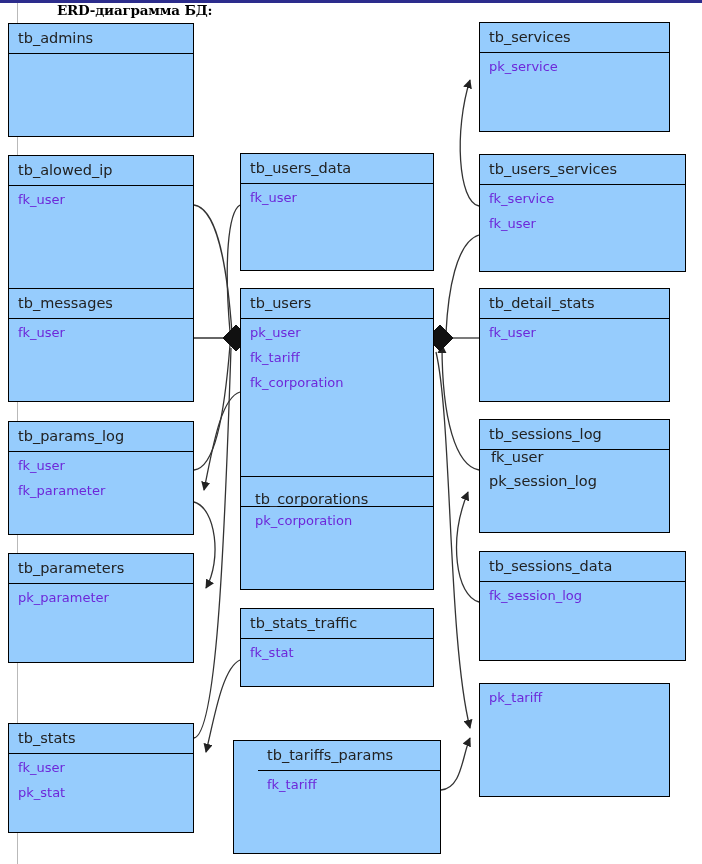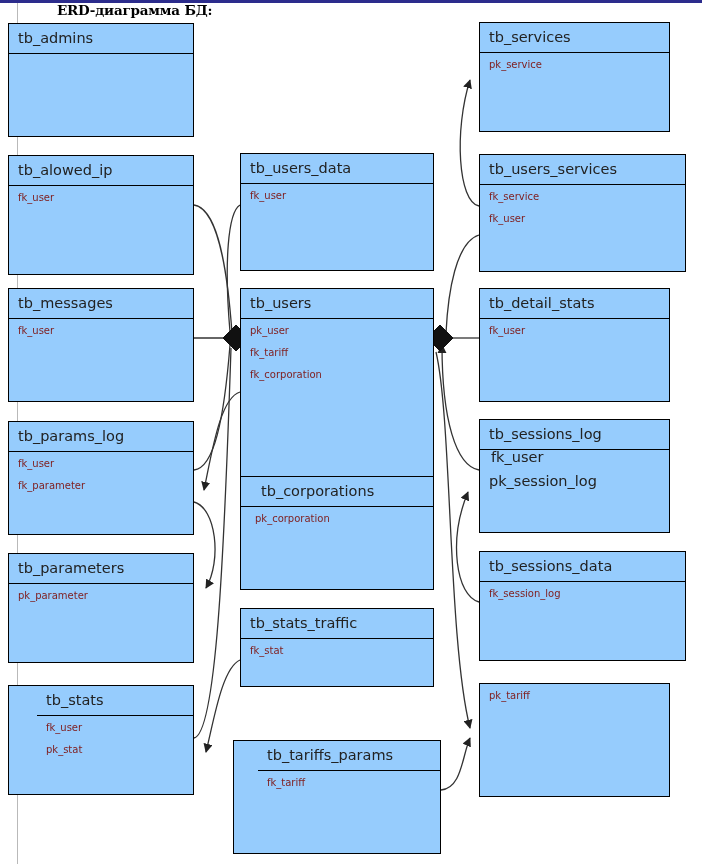--- a/index.html
+++ b/index.html
@@ -44,24 +44,24 @@
     padding-left:9px;
   }
   .entity .ehead span{
     font-size:14.5px;color:#222;white-space:nowrap;line-height:1;
   }
   .entity .ebody{
     padding:7px 0 0 9px;
     box-sizing:border-box;
   }
   .entity .ebody .attr{
-    font-size:10px;color:#7f1d1d;white-space:nowrap;
+    font-size:13px;color:#6d28d9;white-space:nowrap;
     line-height:1;margin-bottom:12px;
   }
-  .entity.indent .ehead{padding-left:20px;}
+  .entity.indent .ehead{padding-left:14px;align-items:flex-end;}
   .entity.indent .ebody{padding-left:14px;}
   .overlay-attr{
     position:absolute;font-size:14.5px;color:#222;white-space:nowrap;line-height:1;
   }
 </style>
 </head>
 <body>
 
 <div id="canvas">
 
@@ -110,21 +110,21 @@
     </g>
   </svg>
 
   <div class="entity" style="left:8px;top:23px;width:186px;height:114px;text-align:center;">
     <div class="ehead">
         <span>tb_admins</span>
       </div>
     <div class="ebody"></div>
   </div>
 
-  <div class="entity" style="left:8px;top:155px;width:186px;height:120px;">
+  <div class="entity" style="left:8px;top:155px;width:186px;height:134px;">
     <div class="ehead">
         <span>tb_alowed_ip</span>
       </div>
     <div class="ebody">
       <div class="attr">fk_user</div>
     </div>
   </div>
 
   <div class="entity" style="left:8px;top:288px;width:186px;height:114px;">
     <div class="ehead">
@@ -147,21 +147,21 @@
 
   <div class="entity" style="left:8px;top:553px;width:186px;height:110px;">
     <div class="ehead">
         <span>tb_parameters</span>
       </div>
     <div class="ebody">
       <div class="attr">pk_parameter</div>
     </div>
   </div>
 
-  <div class="entity" style="left:8px;top:685px;width:186px;height:110px;padding-left:28px;">
+  <div class="entity" style="left:8px;top:723px;width:186px;height:110px;">
     <div class="ehead">
         <span>tb_stats</span>
       </div>
     <div class="ebody">
       <div class="attr">fk_user</div>
       <div class="attr">pk_stat</div>
     </div>
   </div>
 
   <div class="entity" style="left:240px;top:153px;width:194px;height:118px;">

